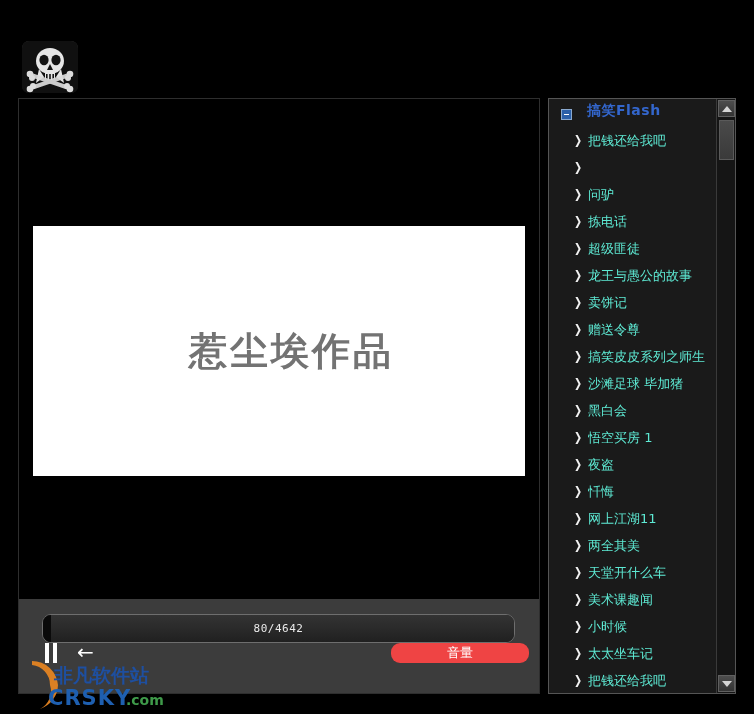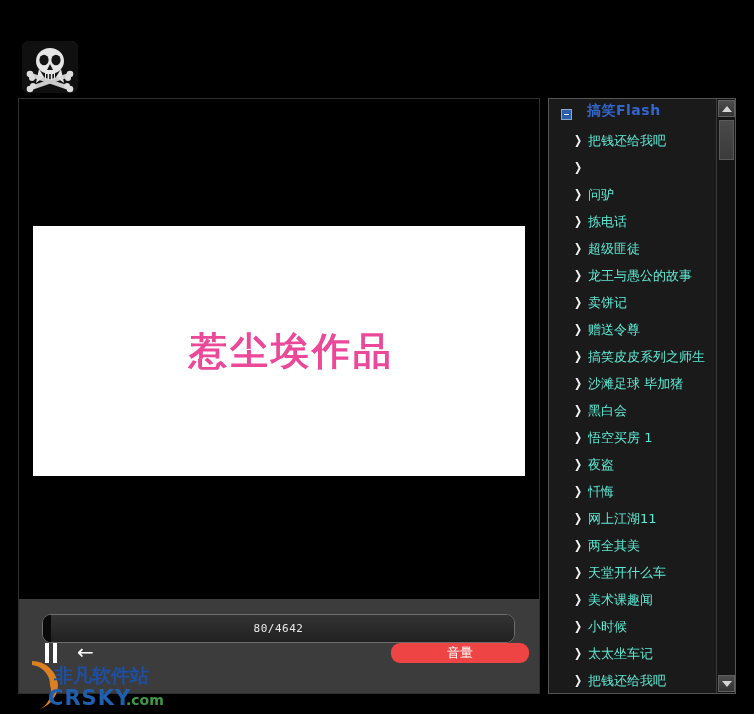--- a/index.html
+++ b/index.html
@@ -103,21 +103,21 @@
     width: 492px; height: 250px;
     background: #ffffff;
     display: flex;
     align-items: center;
     justify-content: center;
   }
   #flash-title {
     font-size: 38px;
     font-weight: bold;
     letter-spacing: 3px;
-    color: #ec4899;
+    color: #737373;
     font-family: Liberation Serif, serif;
     margin-left: 25px;
   }
 
   
   #controls {
     position: absolute;
     left: 0; top: 500px;
     width: 520px; height: 94px;
     background: #3c3c3c;

